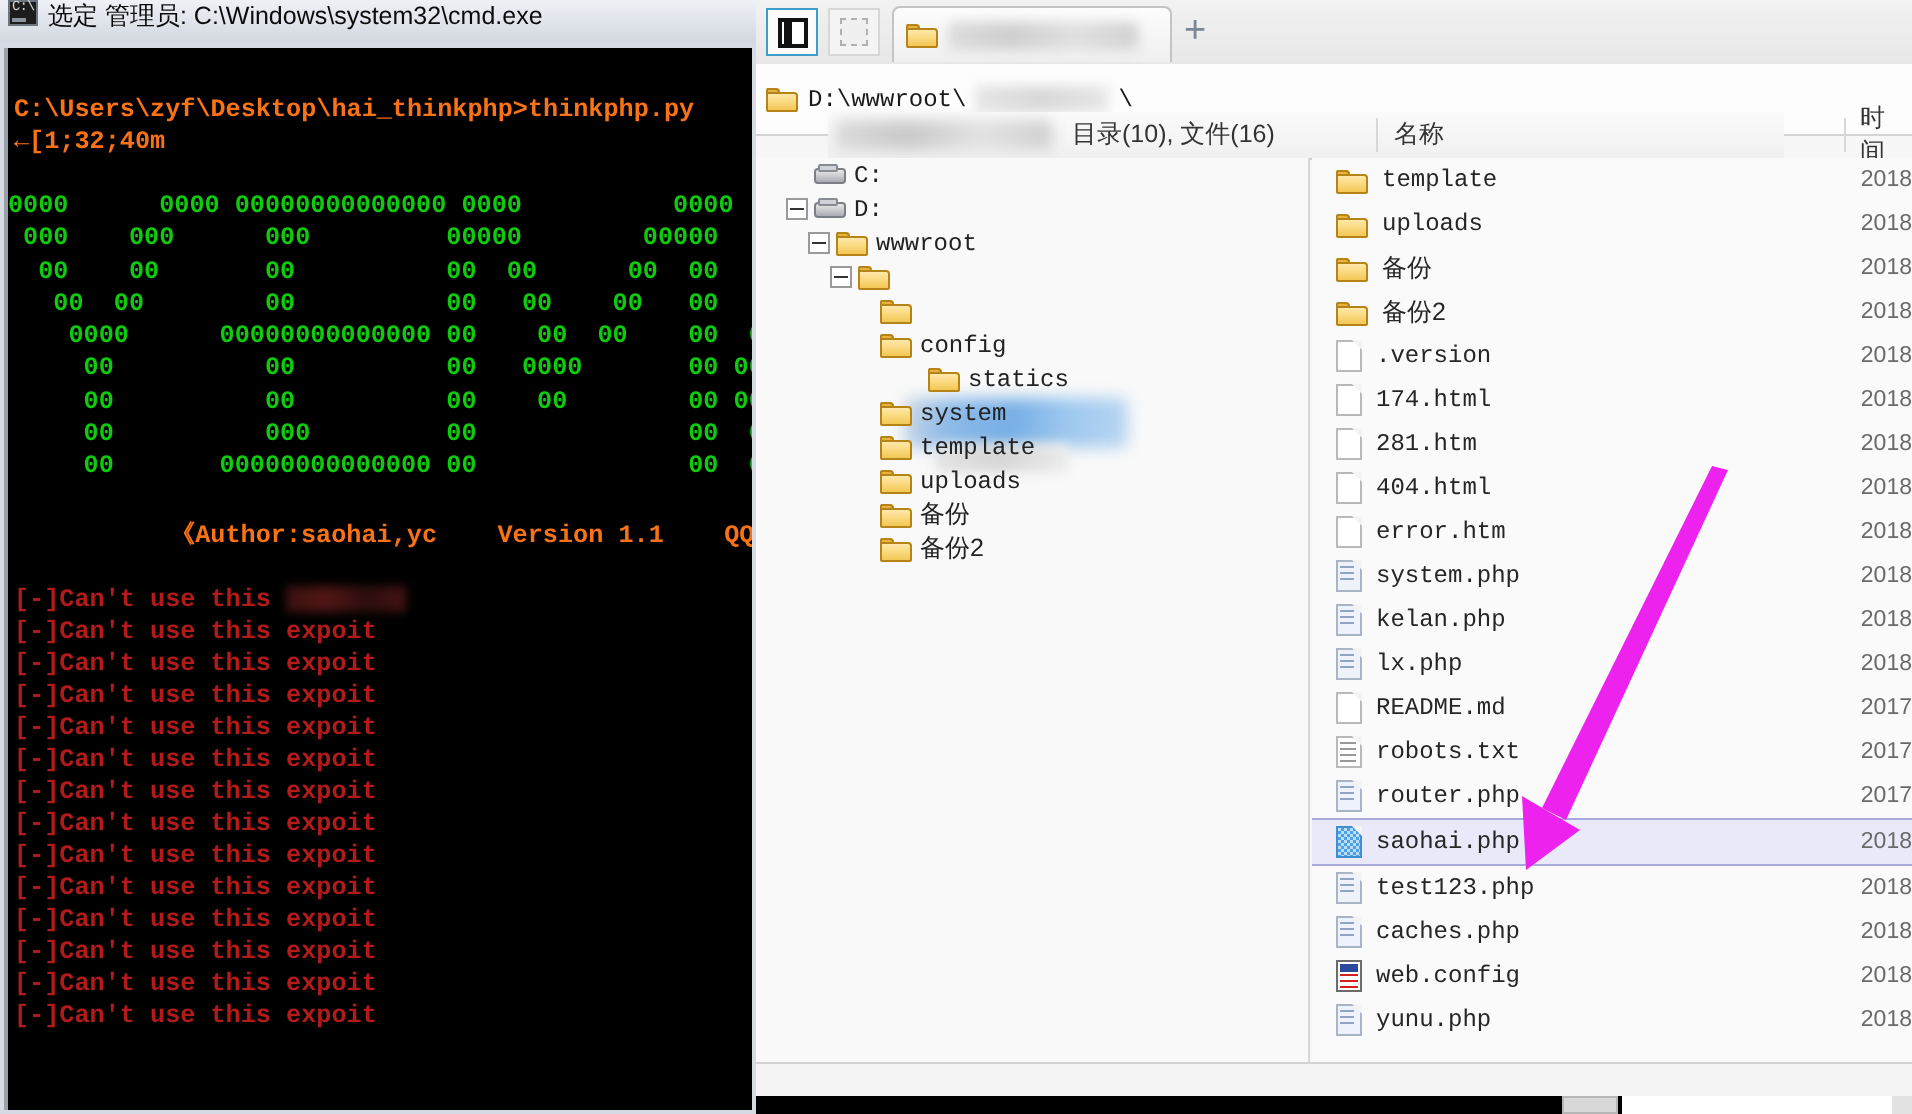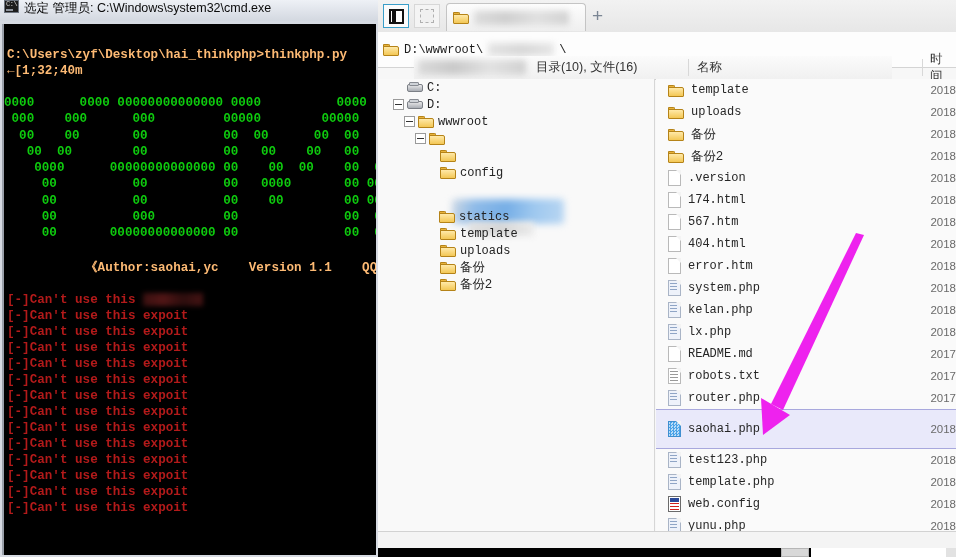--- a/index.html
+++ b/index.html
@@ -47,21 +47,21 @@
     overflow:hidden;
   }
   .term{
     font-family:"Liberation Mono","DejaVu Sans Mono",monospace;
     font-size:12.6px;line-height:16px;
     font-weight:bold;
     white-space:pre;
     padding:7px 0 0 3px;
     letter-spacing:0px;
   }
-  .t-green{color:#fdba74;}
+  .t-green{color:#f97316;}
   .t-red{color:#b31a1a;}
   .art{
     color:#0ecb0e;font-weight:bold;
     font-family:"Liberation Mono","DejaVu Sans Mono",monospace;
     font-size:12.6px;line-height:16.3px;white-space:pre;
   }
   .pw-blur{
     display:inline-block;vertical-align:-3px;
     width:130px;height:13px;
     background:
@@ -222,21 +222,21 @@
     font-size:12px;color:#262626;margin-left:7px;white-space:nowrap;
   }
   .frow .fname.cjk{font-family:"Liberation Sans",sans-serif;font-size:12.5px;}
   .frow .fdate{
     position:absolute;right:0px;
     font-family:"Liberation Sans",sans-serif;
     font-size:11.5px;color:#6a6a6a;white-space:nowrap;
   }
   .frow.selected{
     background:#e9e9fa;border-top:1px solid #a8a8dd;border-bottom:1px solid #a8a8dd;
-    height:40px;
+    height:24px;
   }
   .file-ico{
     width:13px;height:16px;flex:0 0 auto;position:relative;display:inline-block;
     background:#fff;border:1px solid #b9b9b9;box-sizing:border-box;
   }
   .file-ico:after{
     content:"";position:absolute;right:-1px;top:-1px;
     border-left:5px solid transparent;border-top:5px solid #f4f4f4;
     border-right:0;filter:none;
   }
@@ -374,24 +374,29 @@
         <div class="trow" style="padding-left: 48px;">
           <span class="spacer"></span>
           <span class="folder-ico"></span>
           <span class="lbl" style="opacity: 0;"></span>
         </div>
         <div class="trow" style="padding-left: 48px;">
           <span class="spacer"></span>
           <span class="folder-ico"></span>
           <span class="lbl">config</span>
         </div>
-        <div class="trow" style="padding-left: 47px; margin-top: 27px;">
+        <div class="trow" style="padding-left: 72px;">
           <span class="spacer"></span>
           <span class="folder-ico"></span>
           <span class="lbl">statics</span>
+        </div>
+        <div class="trow" style="padding-left: 48px;">
+          <span class="spacer"></span>
+          <span class="folder-ico"></span>
+          <span class="lbl">system</span>
         </div>
         <div class="trow" style="padding-left: 48px;">
           <span class="spacer"></span>
           <span class="folder-ico"></span>
           <span class="lbl">template</span>
         </div>
         <div class="trow" style="padding-left: 48px;">
           <span class="spacer"></span>
           <span class="folder-ico"></span>
           <span class="lbl">uploads</span>
@@ -434,21 +439,21 @@
           <span class="fname">.version</span>
           <span class="fdate">2018</span>
         </div>
         <div class="frow">
           <span class="file-ico"></span>
           <span class="fname">174.html</span>
           <span class="fdate">2018</span>
         </div>
         <div class="frow">
           <span class="file-ico"></span>
-          <span class="fname">567.htm</span>
+          <span class="fname">281.htm</span>
           <span class="fdate">2018</span>
         </div>
         <div class="frow">
           <span class="file-ico"></span>
           <span class="fname">404.html</span>
           <span class="fdate">2018</span>
         </div>
         <div class="frow">
           <span class="file-ico"></span>
           <span class="fname">error.htm</span>
@@ -489,21 +494,21 @@
           <span class="fname">saohai.php</span>
           <span class="fdate">2018</span>
         </div>
         <div class="frow">
           <span class="file-ico php"></span>
           <span class="fname">test123.php</span>
           <span class="fdate">2018</span>
         </div>
         <div class="frow">
           <span class="file-ico php"></span>
-          <span class="fname">template.php</span>
+          <span class="fname">caches.php</span>
           <span class="fdate">2018</span>
         </div>
         <div class="frow">
           <span class="file-ico cfg"></span>
           <span class="fname">web.config</span>
           <span class="fdate">2018</span>
         </div>
         <div class="frow">
           <span class="file-ico php"></span>
           <span class="fname">yunu.php</span>

